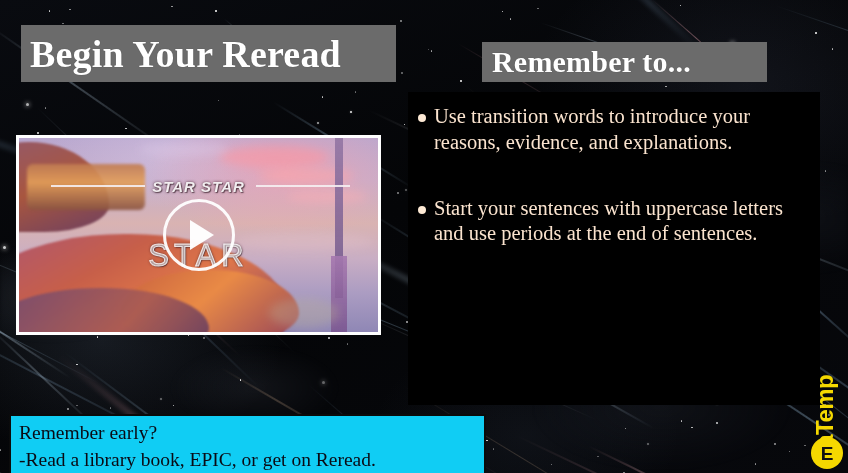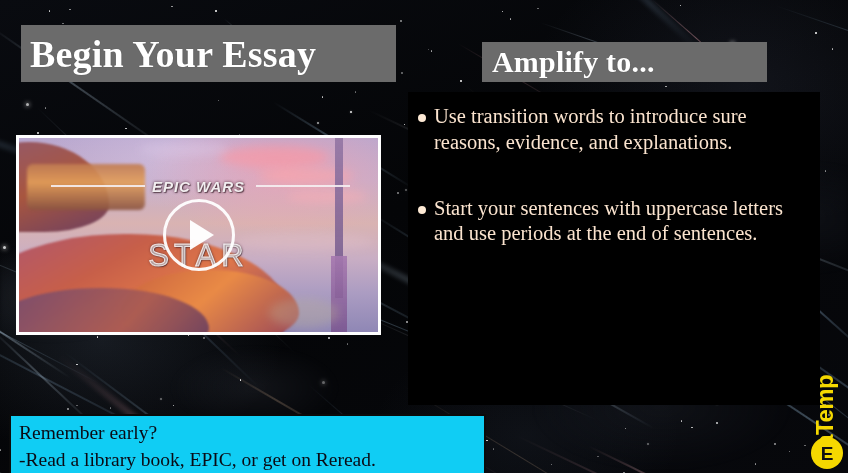--- a/index.html
+++ b/index.html
@@ -487,30 +487,30 @@
       <div class="star" style="left: 755.214px; top: 323.913px; opacity: 0.68;"></div>
       <div class="star" style="left: 105.346px; top: 76.3416px; opacity: 0.63;"></div>
       <div class="star" style="left: 646.804px; top: 441.502px; opacity: 0.65;"></div>
       <div class="star" style="left: 50.7419px; top: 477.987px; opacity: 0.51;"></div>
       <div class="star" style="left: 470.931px; top: 90.1761px; opacity: 0.65;"></div>
       <div class="star" style="left: 77.1332px; top: 172.17px; opacity: 0.81;"></div>
       <div class="star" style="left: 817.158px; top: 365.159px; opacity: 0.66;"></div>
     </div>
 
   <div class="title-band" id="title-left">
-    <span>Begin Your Essay</span>
+    <span>Begin Your Reread</span>
   </div>
   <div class="title-band" id="title-right">
-    <span>Amplify to...</span>
+    <span>Remember to...</span>
   </div>
 
   <div id="bullet-panel">
     <div class="bullet-row" id="bullet-1">
       <span class="dot"></span>
-      <span class="btext">Use transition words to introduce sure reasons, evidence, and explanations.</span>
+      <span class="btext">Use transition words to introduce your reasons, evidence, and explanations.</span>
     </div>
     <div class="bullet-row" id="bullet-2">
       <span class="dot"></span>
       <span class="btext">Start your sentences with uppercase letters and use periods at the end of sentences.</span>
     </div>
   </div>
 
   <div id="video-card">
     <div class="vid-sky"></div>
 
@@ -525,21 +525,21 @@
 
     <div class="vid-rock" style="left:-60px;top:96px;width:330px;height:140px;background:linear-gradient(150deg,#a8547a 0%,#c75f49 35%,#e0774a 55%,#8e4a63 85%);"></div>
     <div class="vid-rock" style="left:-70px;top:4px;width:160px;height:90px;background:linear-gradient(160deg,#8f5a74 0%,#a8563f 55%,#6e4060 100%);border-radius:50% 50% 40% 40%/70% 70% 30% 30%;"></div>
     <div class="vid-rock" style="left:8px;top:26px;width:118px;height:46px;background:linear-gradient(180deg,#c07b52,#e4a05a 40%,#8a5340);border-radius:6px;filter:blur(1.6px);opacity:.9;"></div>
     <div class="vid-rock" style="left:100px;top:132px;width:180px;height:74px;background:linear-gradient(140deg,#c7603f,#e98a46 45%,#93425a);"></div>
     <div class="vid-rock" style="left:-30px;top:150px;width:220px;height:70px;background:linear-gradient(130deg,#6e4a74,#a85a54 60%,#5d3a62);opacity:.9;"></div>
     <div class="vid-cloud" style="left:250px;top:160px;width:70px;height:30px;background:rgba(190,180,150,.45);"></div>
 
     <div class="brand-rule" style="left:32px;width:94px;"></div>
     <div class="brand-rule" style="right:28px;width:94px;"></div>
-    <div class="vid-title" id="vid-brand">EPIC WARS</div>
+    <div class="vid-title" id="vid-brand">STAR STAR</div>
     <div class="vid-title" id="vid-line2">STAR</div>
 
     <div id="play-btn">
       <div class="tri"></div>
     </div>
   </div>
 
   <div id="finished-banner">
     <div>Remember early?</div>
     <div>-Read a library book, EPIC, or get on Reread.</div>

